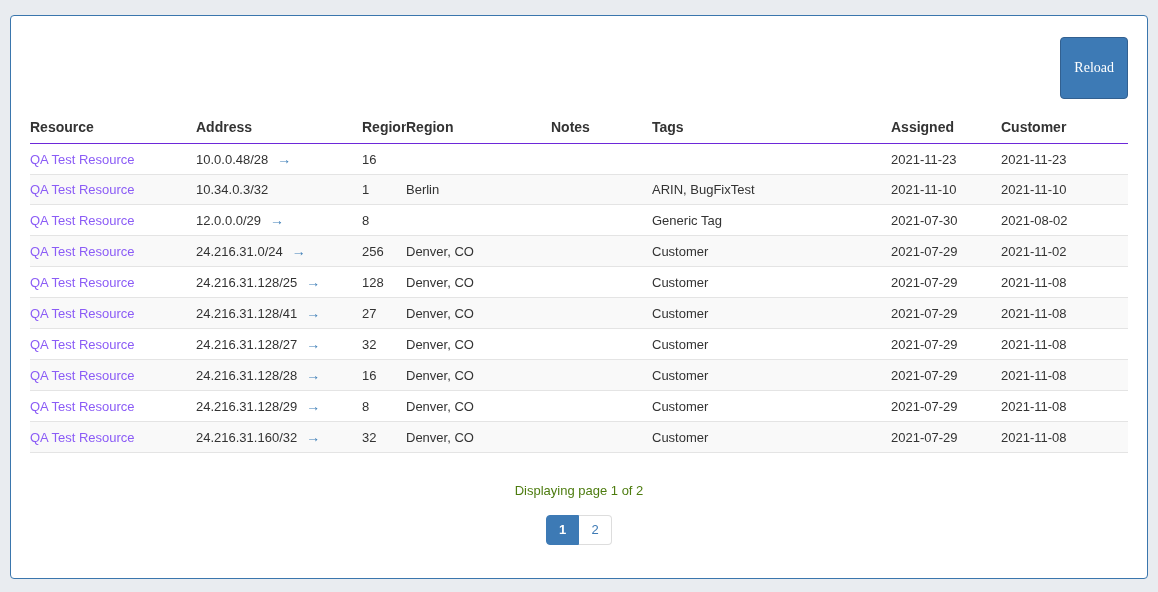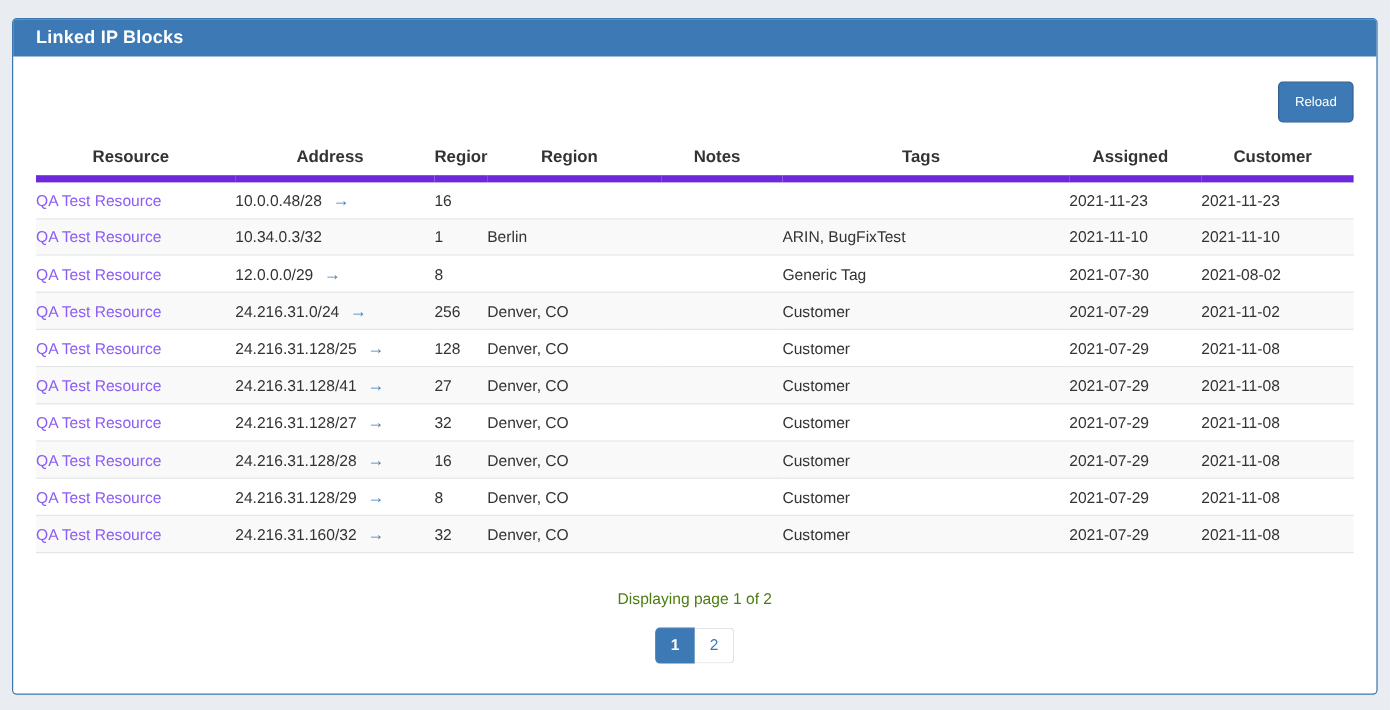--- a/index.html
+++ b/index.html
@@ -33,37 +33,37 @@
     display: flex;
     justify-content: flex-end;
     margin-top: 21px;
     margin-bottom: 12px;
   }
   .reload-btn {
     background: #3d7ab5;
     color: #ffffff;
     border: 1px solid #326090;
     border-radius: 4px;
-    font-family: Liberation Sans, sans-serif;
-    font-size: 11px;
-    padding: 10px 13px;
+    font-family: Liberation Serif, serif;
+    font-size: 14px;
+    padding: 22px 13px;
     cursor: pointer;
   }
   table.ipb {
     width: 100%;
     border-collapse: collapse;
     table-layout: fixed;
   }
   table.ipb th {
-    text-align: center;
+    text-align: left;
     font-size: 14px;
     font-weight: bold;
     color: #333333;
     padding: 8px 8px 8px 0;
-    border-bottom: 6px solid #6d28d9;
+    border-bottom: 1px solid #6d28d9;
     white-space: nowrap;
     overflow: hidden;
   }
   table.ipb td {
     font-size: 13px;
     color: #333333;
     padding: 7px 8px 7px 0;
     border-top: 1px solid #e4e4e4;
     white-space: nowrap;
     overflow: hidden;
@@ -114,23 +114,20 @@
     background: #3d7ab5;
     border-color: #3d7ab5;
     color: #ffffff;
     font-weight: bold;
   }
 </style>
 </head>
 <body>
 
 <div class="panel">
-  <div class="panel-header">
-    <span>Linked IP Blocks</span>
-  </div>
   <div class="panel-body">
     <div class="toolbar">
       <button class="reload-btn">Reload</button>
     </div>
     <table class="ipb">
       <colgroup id="ipb-colgroup">
           <col style="width: 166px;">
           <col style="width: 166px;">
           <col style="width: 44px;">
           <col style="width: 145px;">

